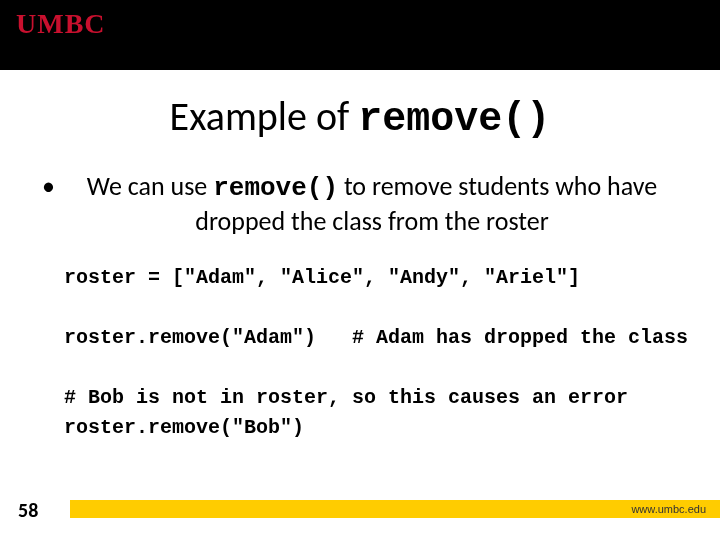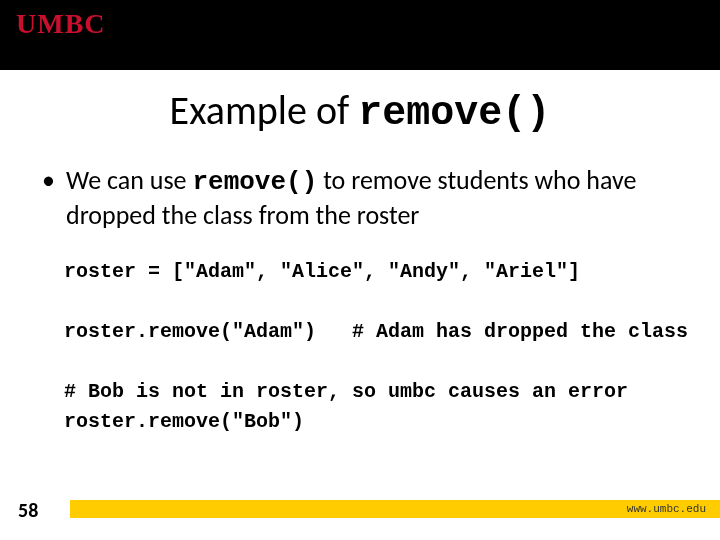--- a/index.html
+++ b/index.html
@@ -2,31 +2,31 @@
 <html><head>
 <meta charset="utf-8">
 <style>
   * { margin: 0; padding: 0; box-sizing: border-box; }
   html, body { width: 720px; height: 540px; overflow: hidden; font-family: Calibri, "Segoe UI", sans-serif; background: #fff; }
   .slide { width: 720px; height: 540px; position: relative; background: #fff; }
   .header-bar { width: 100%; height: 70px; background: #000; position: relative; }
   .logo-wrap { position: absolute; left: 16px; top: 8px; }
   .logo-umbc { color: #c8102e; font-family: Georgia, "Times New Roman", serif; font-weight: bold; font-size: 28px; letter-spacing: 1px; }
   .logo-tagline { color: #e8e8e8; font-size: 7.5px; letter-spacing: 2.5px; font-family: Arial, sans-serif; margin-top: 2px; }
-  .title { text-align: center; margin-top: 16px; font-size: 40px; font-family: Calibri, "Segoe UI", sans-serif; color: #000; }
+  .title { text-align: center; margin-top: 22px; font-size: 40px; font-family: Calibri, "Segoe UI", sans-serif; color: #000; }
   .title .mono { font-family: "Courier New", monospace; font-weight: bold; }
   .body-area { padding: 28px 42px 0 42px; }
   .bullet { display: flex; font-size: 26px; line-height: 1.25; color: #000; }
   .bullet .dot { width: 24px; flex: 0 0 24px; }
-  .bullet .txt { flex: 1; }
+  .bullet .txt { flex: 1; text-align: center; }
   .bullet .mono { font-family: "Courier New", monospace; font-weight: bold; }
   .code-block { margin-top: 26px; margin-left: 22px; font-family: "Courier New", monospace; font-weight: bold; font-size: 20px; line-height: 1.5; color: #000; white-space: pre; }
   .slide-number { position: absolute; left: 18px; bottom: 18px; font-size: 20px; font-weight: bold; color: #000; font-family: Calibri, sans-serif; }
   .footer-bar { position: absolute; left: 70px; right: 0; bottom: 22px; height: 18px; background: #ffcc00; display: flex; align-items: center; justify-content: flex-end; padding-right: 14px; }
-  .footer-url { font-size: 11px; color: #333; font-family: Liberation Mono, monospace; }
+  .footer-url { font-size: 11px; color: #333; font-family: Liberation Sans, sans-serif; }
 </style>
 </head>
 <body>
 
 <div class="slide">
 
   <div class="header-bar">
     <div class="logo-wrap">
       <div class="logo-umbc">UMBC</div>
     </div>
@@ -41,21 +41,21 @@
       <div class="dot">•</div>
       <div class="txt">
         <span>We can use </span><span class="mono">remove()</span><span> to remove students who have dropped the class from the roster</span>
       </div>
     </div>
 
     <div class="code-block"><span>roster = ["Adam", "Alice", "Andy", "Ariel"]</span>
 <span></span>
 <span>roster.remove("Adam")   # Adam has dropped the class</span>
 <span></span>
-<span># Bob is not in roster, so umbc causes an error</span>
+<span># Bob is not in roster, so this causes an error</span>
 <span>roster.remove("Bob")</span></div>
   </div>
 
   <div class="footer-bar">
     <span class="footer-url">www.umbc.edu</span>
   </div>
   <div class="slide-number">58</div>
 
 </div>
 

